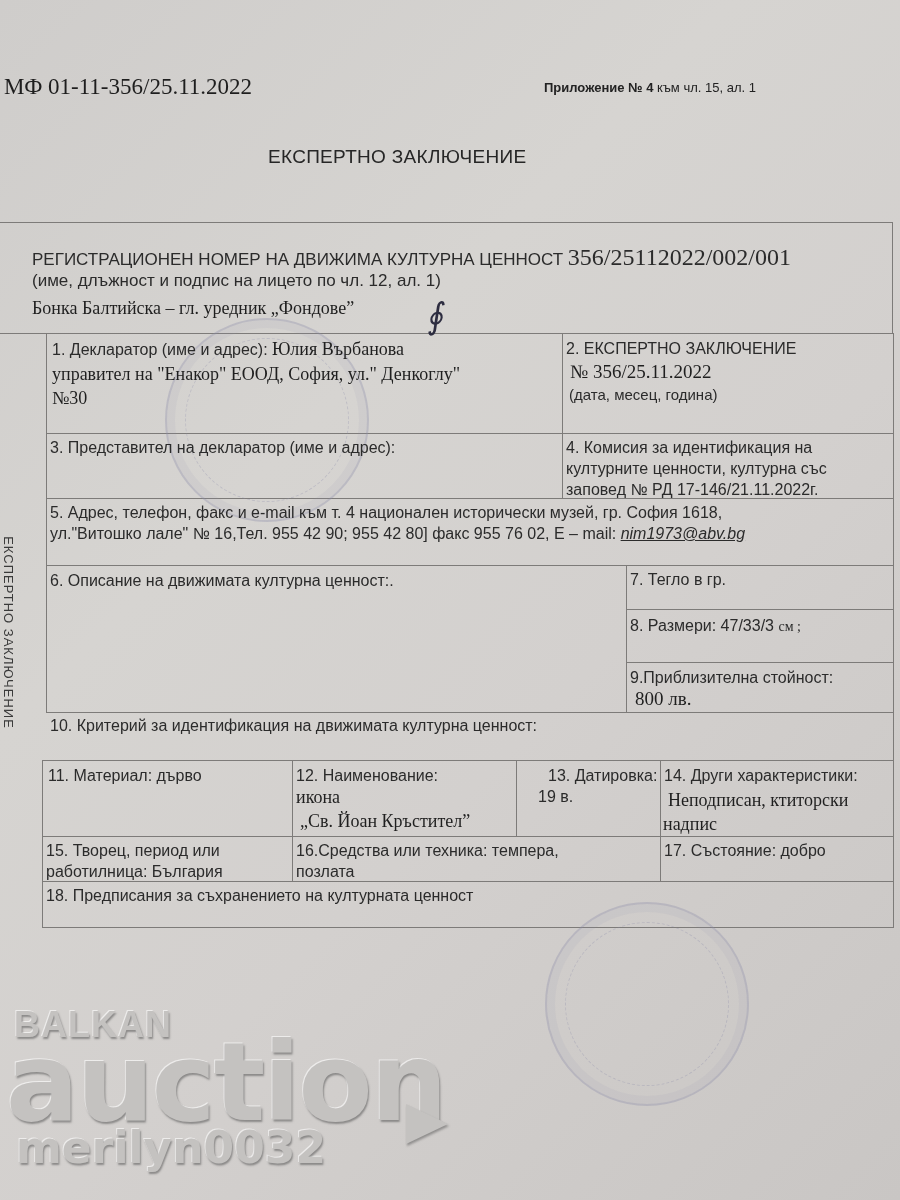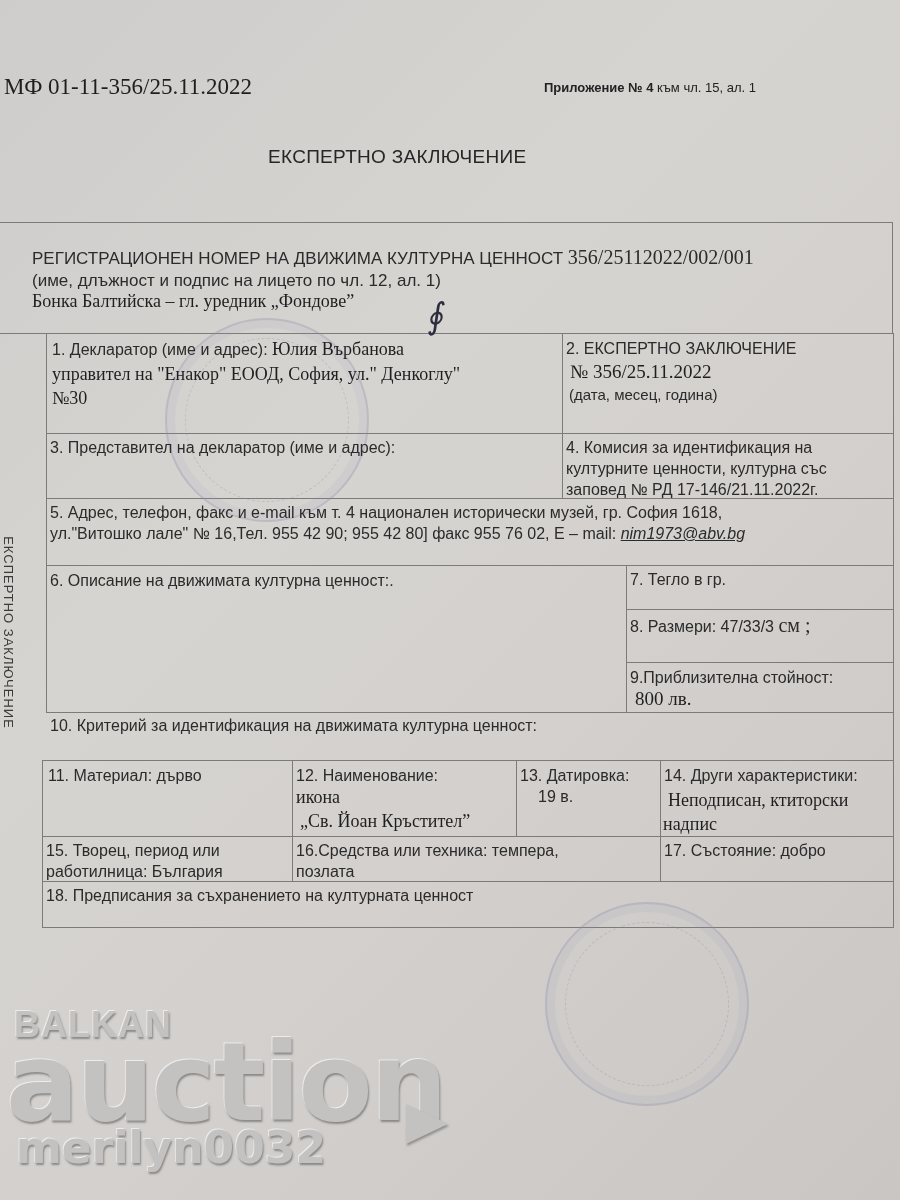--- a/index.html
+++ b/index.html
@@ -75,24 +75,24 @@
   <div class="line" style="left:292px;top:760px;width:1px;height:122px;"></div>
   <div class="line" style="left:516px;top:760px;width:1px;height:76px;"></div>
   <div class="line" style="left:660px;top:760px;width:1px;height:122px;"></div>
   <div class="line" style="left:42px;top:836px;width:851px;height:1px;"></div>
   <div class="line" style="left:42px;top:881px;width:851px;height:1px;"></div>
   <div class="line" style="left:42px;top:927px;width:851px;height:1px;"></div>
 </div>
 
 <div class="cell-text" style="left:32px;top:247px;font-size:17px;">
   <span>РЕГИСТРАЦИОНЕН НОМЕР НА ДВИЖИМА КУЛТУРНА ЦЕННОСТ</span>
-  <span class="serif" style="font-size:20px;">356/25112022/002/001</span>
+  <span class="serif" style="font-size:24px;">356/25112022/002/001</span>
 </div>
 <div class="cell-text" style="left:32px;top:270px;font-size:17px;">(име, длъжност и подпис на лицето по чл. 12, ал. 1)</div>
-<div class="cell-text cell-serif" style="left:32px;top:291px;">Бонка Балтийска – гл. уредник „Фондове”</div>
+<div class="cell-text cell-serif" style="left:32px;top:298px;">Бонка Балтийска – гл. уредник „Фондове”</div>
 <div id="signature" class="abs">∮</div>
 
 <div id="side-label" class="abs">ЕКСПЕРТНО ЗАКЛЮЧЕНИЕ</div>
 
 <div class="stamp" style="left:165px;top:318px;width:200px;height:200px;"></div>
 <div class="stamp" style="left:545px;top:902px;width:200px;height:200px;"></div>
 
 <div class="cell-text" style="left:52px;top:339px;">
   <span>1. Декларатор (име и адрес): </span><span class="cell-serif">Юлия Върбанова</span>
 </div>
@@ -111,34 +111,34 @@
 
 <div class="cell-text" style="left:50px;top:502px;">5. Адрес, телефон, факс и e-mail към т. 4  национален исторически музей, гр. София 1618,</div>
 <div class="cell-text" style="left:50px;top:523px;">
   <span>ул."Витошко лале" № 16,Тел. 955 42 90; 955 42 80]  факс 955 76 02, Е – mail: </span><span class="email">nim1973@abv.bg</span>
 </div>
 
 <div class="cell-text" style="left:50px;top:570px;">6. Описание на движимата културна ценност:.</div>
 
 <div class="cell-text" style="left:630px;top:569px;">7. Тегло в  гр.</div>
 <div class="cell-text" style="left:630px;top:615px;">
-  <span>8. Размери: 47/33/3  </span><span class="serif" style="font-size:20px;">см ;</span>
+  <span>8. Размери: 47/33/3  </span><span class="serif" style="font-size:14px;">см ;</span>
 </div>
 <div class="cell-text" style="left:630px;top:667px;">9.Приблизителна стойност:</div>
 <div class="cell-text cell-serif" style="left:635px;top:688px;font-size:19px;">800  лв.</div>
 
 <div class="cell-text" style="left:50px;top:715px;">10. Критерий за идентификация на движимата културна ценност:</div>
 
 <div class="cell-text" style="left:48px;top:765px;">11. Материал: дърво</div>
 
 <div class="cell-text" style="left:296px;top:765px;">12. Наименование:</div>
 <div class="cell-text cell-serif" style="left:296px;top:787px;">икона</div>
 <div class="cell-text cell-serif" style="left:300px;top:811px;">„Св. Йоан Кръстител”</div>
 
-<div class="cell-text" style="left:520px;top:765px;">13. Датировка:</div>
+<div class="cell-text" style="left:548px;top:765px;">13. Датировка:</div>
 <div class="cell-text" style="left:538px;top:786px;">19 в.</div>
 
 <div class="cell-text" style="left:664px;top:765px;">14. Други характеристики:</div>
 <div class="cell-text cell-serif" style="left:668px;top:790px;">Неподписан, ктиторски</div>
 <div class="cell-text cell-serif" style="left:663px;top:814px;">надпис</div>
 
 <div class="cell-text" style="left:46px;top:840px;">15. Творец, период или</div>
 <div class="cell-text" style="left:46px;top:861px;">работилница: България</div>
 
 <div class="cell-text" style="left:296px;top:840px;text-align:right;">16.Средства или техника: темпера,</div>

